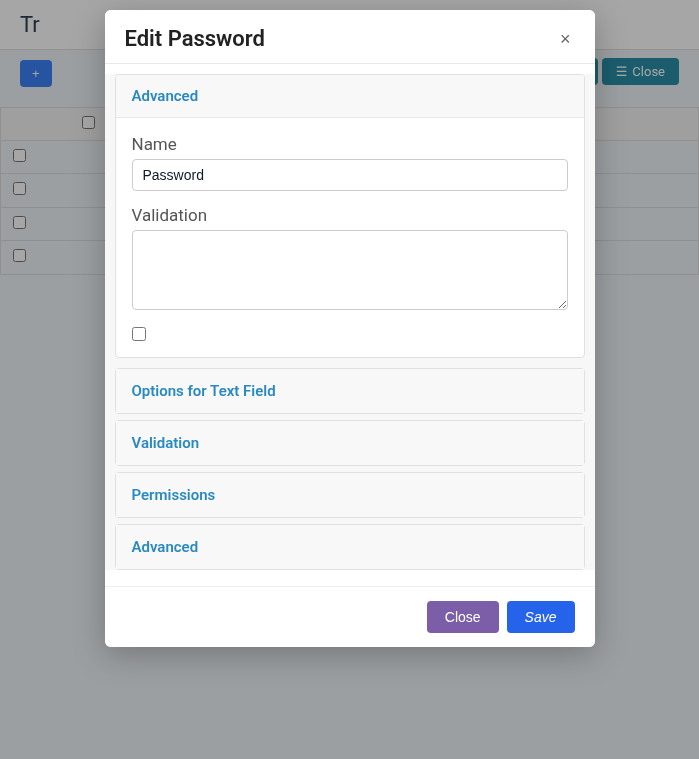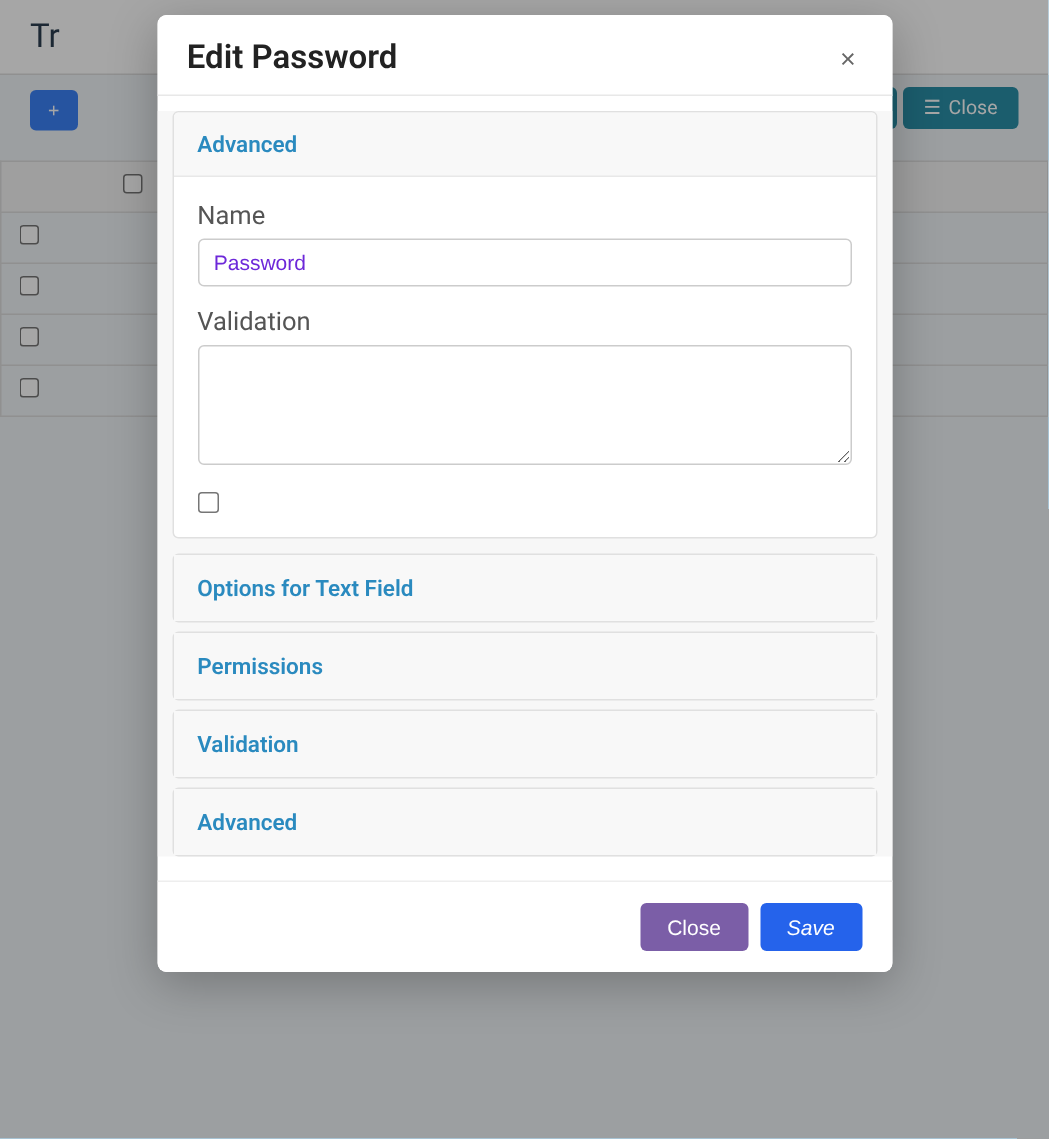--- a/index.html
+++ b/index.html
@@ -163,21 +163,21 @@
       color: #555;
       margin-bottom: 5px;
     }
 
     input[type="text"].form-control {
       width: 100%;
       padding: 7px 10px;
       border: 1px solid #ccc;
       border-radius: 4px;
       font-size: 14px;
-      color: #6d28d9;
+      color: #0f172a;
       background: #fff;
       outline: none;
     }
 
     textarea.form-control {
       width: 100%;
       padding: 7px 10px;
       border: 1px solid #ccc;
       border-radius: 4px;
       font-size: 14px;
@@ -341,25 +341,25 @@
             <input type="checkbox" style="">
           </div>
         </div>
       </div>
 
       <div class="collapse-section">
         <div class="collapse-header">Options for Text Field</div>
       </div>
 
       <div class="collapse-section">
+        <div class="collapse-header">Validation</div>
+      </div>
+
+      <div class="collapse-section">
         <div class="collapse-header">Permissions</div>
-      </div>
-
-      <div class="collapse-section">
-        <div class="collapse-header">Validation</div>
       </div>
 
       <div class="collapse-section">
         <div class="collapse-header">Advanced</div>
       </div>
 
     </div>
 
     <div class="modal-footer">
       <button class="btn-close-modal">Close</button>

